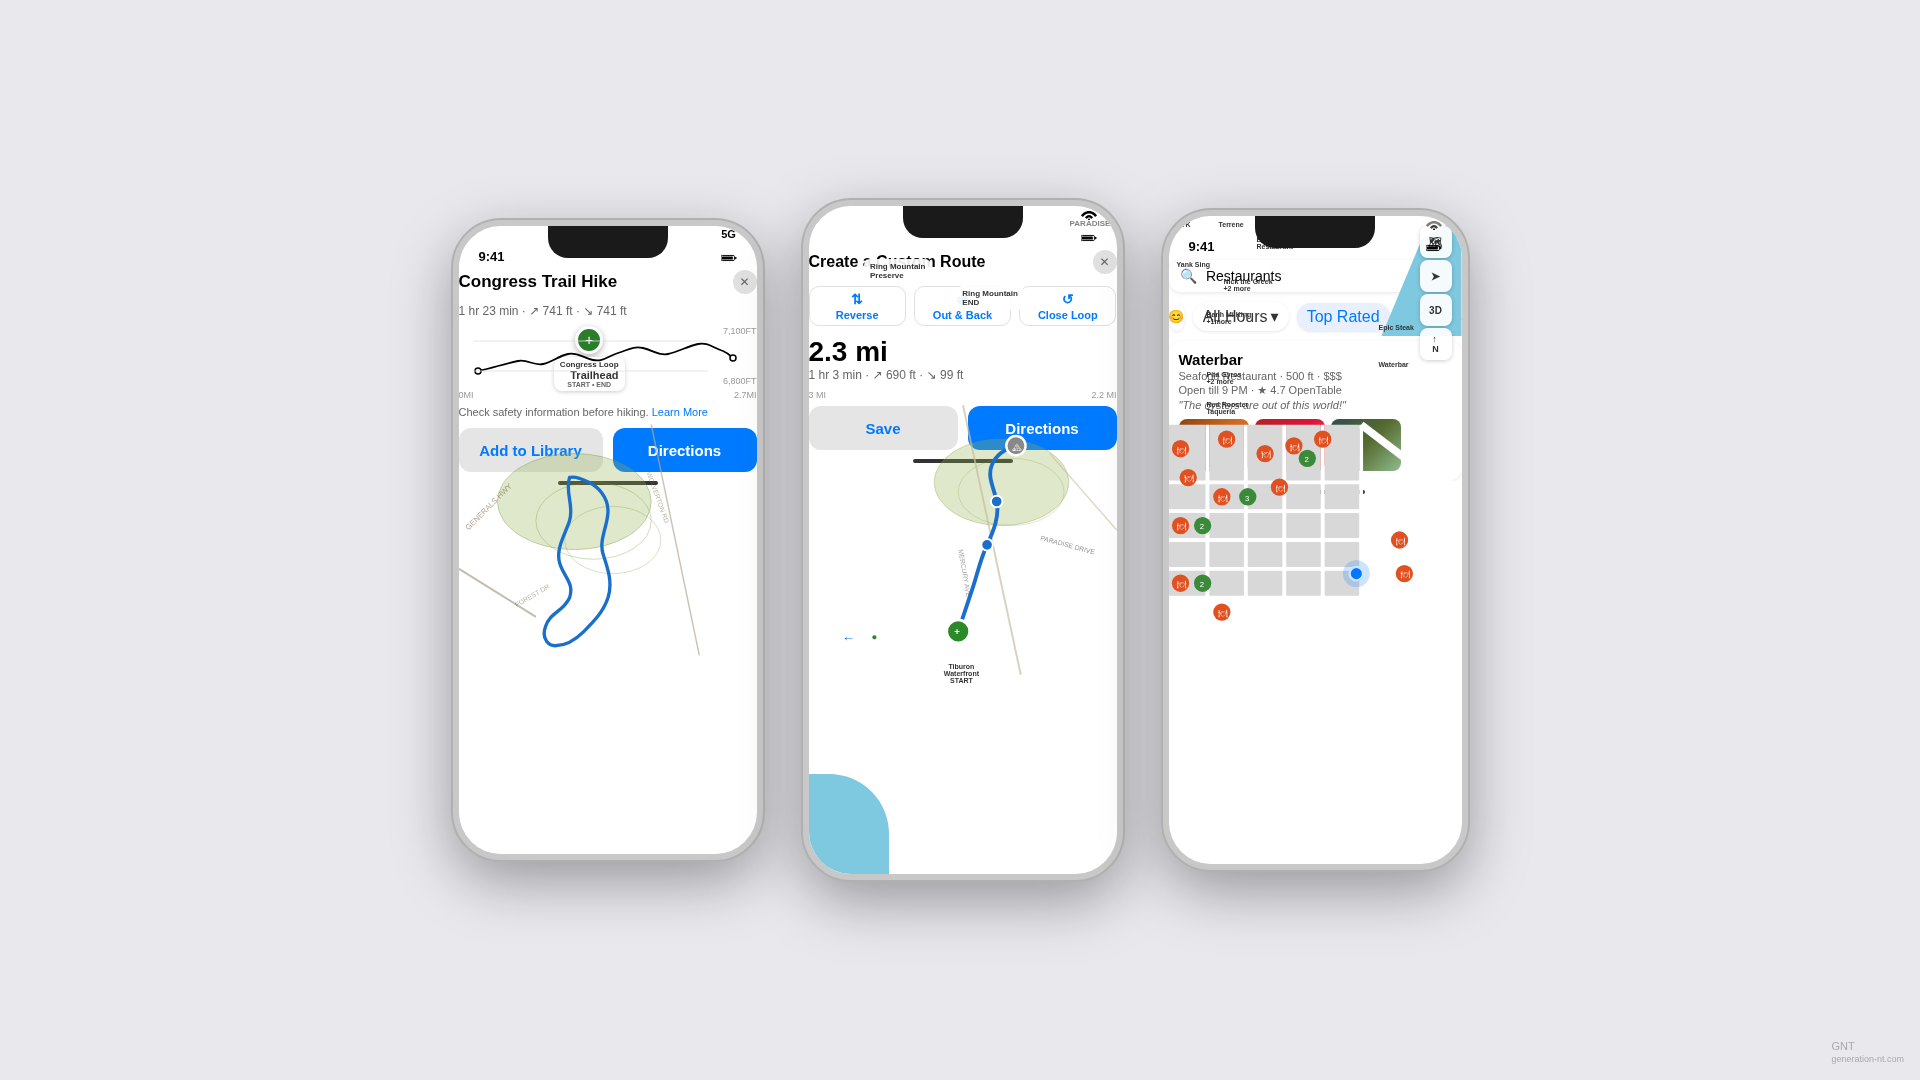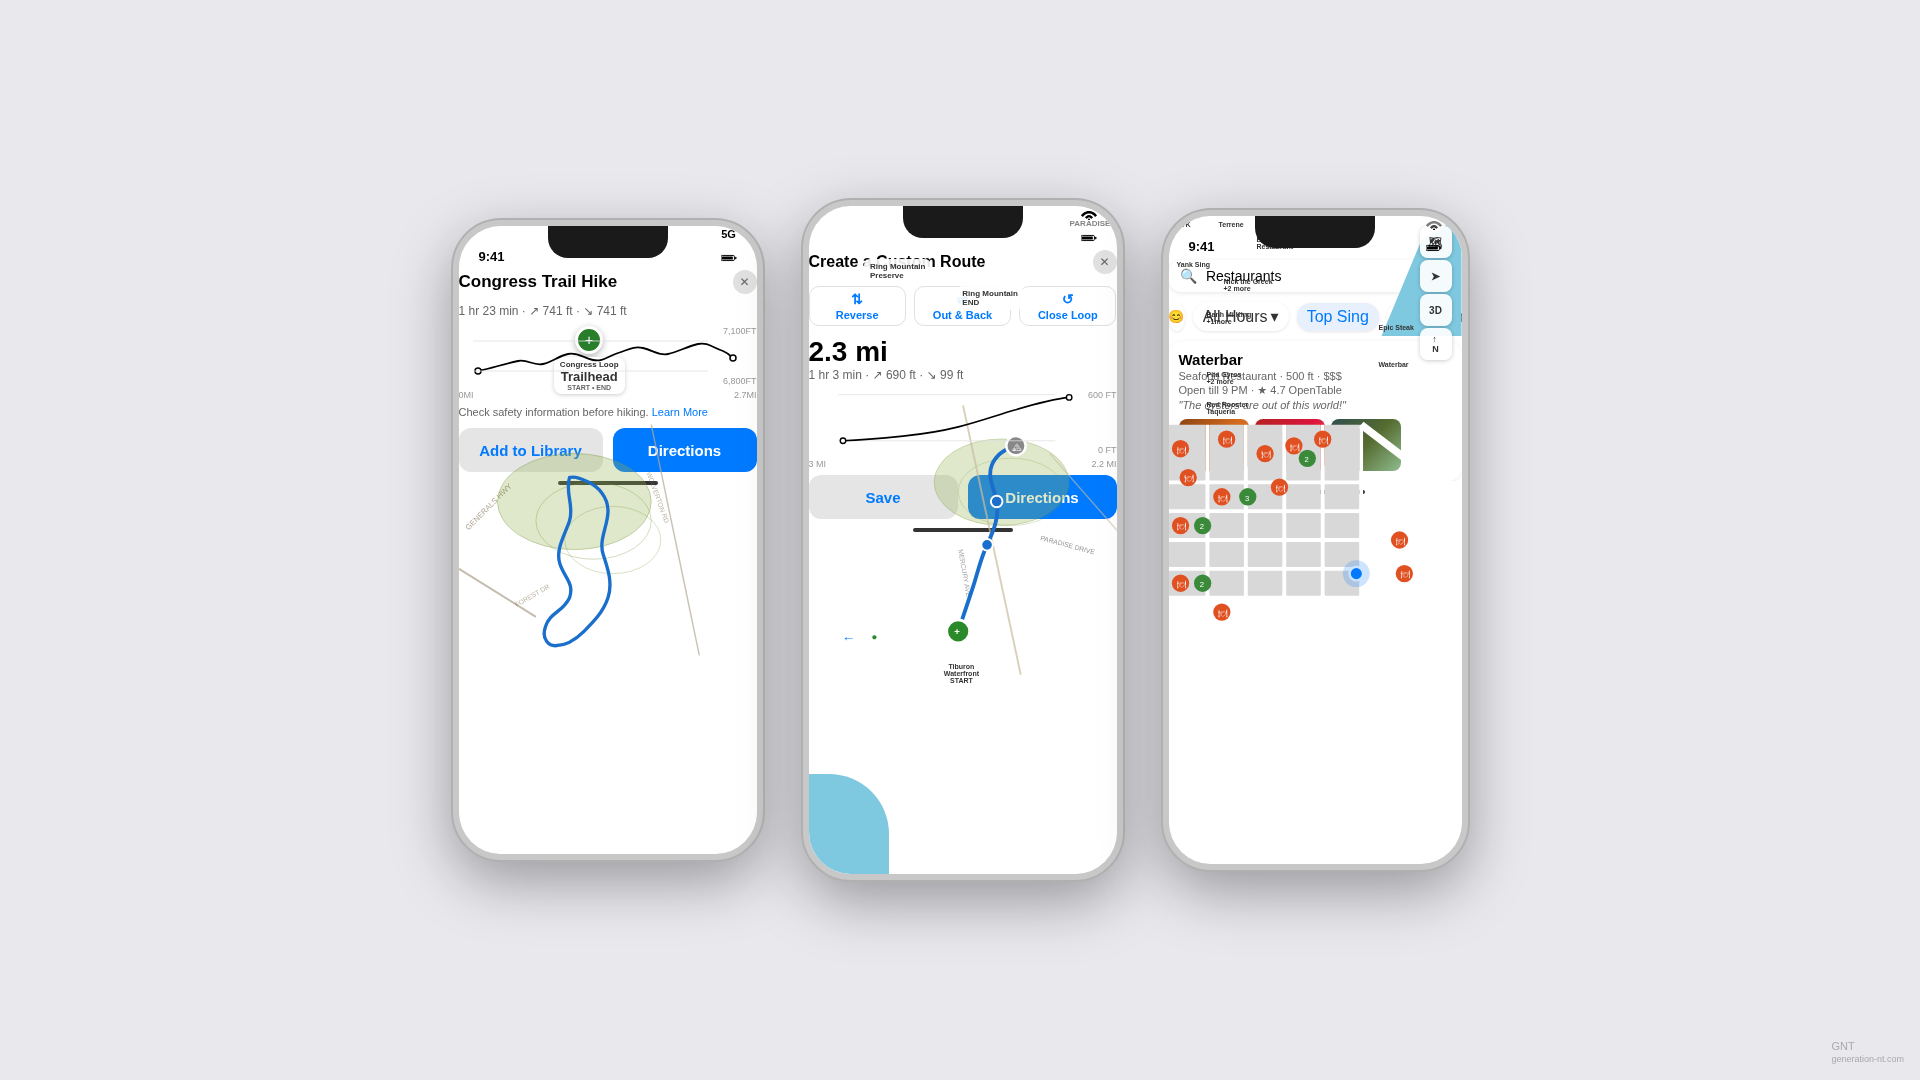--- a/index.html
+++ b/index.html
@@ -421,21 +421,21 @@
           <line x1="200" y1="0" x2="250" y2="240" stroke="rgba(180,170,150,0.7)" stroke-width="1.5"></line>
           <text x="10" y="110" font-size="8" fill="rgba(120,100,70,0.6)" transform="rotate(-45 10 110)">GENERALS HWY</text>
           <text x="195" y="50" font-size="7" fill="rgba(120,100,70,0.5)" transform="rotate(70 195 50)">WOLVERTON RD</text>
           <text x="60" y="190" font-size="7" fill="rgba(120,100,70,0.5)" transform="rotate(-30 60 190)">FOREST DR</text>
         </svg>
 
         <div class="trailhead-pin" style="top:16%;left:32%;">
           <div class="trailhead-circle">+</div>
           <div class="trailhead-label">
             <div style="font-size:8px;font-weight:700;">Congress Loop</div>
-            <div style="font-size:13px;font-weight:700;">Trailhead</div>
+            <div style="font-size:11px;font-weight:700;text-align:right;">Trailhead</div>
             <div style="font-size:7px;color:#666;">START • END</div>
           </div>
         </div>
       </div>
 
       <div class="bottom-panel">
         <div class="panel-title-row">
           <span class="panel-title">Congress Trail Hike</span>
           <div class="close-btn">✕</div>
         </div>
@@ -550,33 +550,20 @@
             <span>Out &amp; Back</span>
           </div>
           <div class="route-option-btn">
             <span class="route-option-icon">↺</span>
             <span>Close Loop</span>
           </div>
         </div>
         <div class="distance-main">2.3 mi</div>
         <div class="distance-sub">1 hr 3 min · ↗ 690 ft · ↘ 99 ft</div>
 
-        <div class="elevation-chart" style="height:65px;">
-          <svg class="chart-svg" viewBox="0 0 270 65" xmlns="http://www.w3.org/2000/svg">
-            <line x1="0" y1="5" x2="235" y2="5" stroke="#e0e0e0" stroke-width="0.8"></line>
-            <line x1="0" y1="55" x2="235" y2="55" stroke="#e0e0e0" stroke-width="0.8"></line>
-            <path d="M 5 55 C 30 54, 50 52, 70 50 C 90 48, 110 45, 130 40 C 150 35, 170 28, 190 22 C 210 16, 230 10, 250 8" fill="none" stroke="#000" stroke-width="1.8" stroke-linecap="round"></path>
-            <circle cx="5" cy="55" r="3" fill="#fff" stroke="#000" stroke-width="1.5"></circle>
-            <circle cx="250" cy="8" r="3" fill="#fff" stroke="#000" stroke-width="1.5"></circle>
-          </svg>
-          <div class="elev-labels-right">
-            <span>600 FT</span>
-            <span>0 FT</span>
-          </div>
-        </div>
         <div class="elev-labels-bottom">
           <span>3 MI</span>
           <span>2.2 MI</span>
         </div>
         <div class="btn-row">
           <div class="btn-secondary">Save</div>
           <div class="btn-primary">Directions</div>
         </div>
       </div>
 
@@ -741,21 +728,21 @@
           <span class="search-clear">✕</span>
         </div>
 
         <div class="filter-row">
           <div class="filter-icon-btn">😊</div>
           <div class="filter-btn">
             <span>All Hours</span>
             <span>▾</span>
           </div>
           <div class="filter-btn" style="background:#e8f0fe;color:#007AFF;">
-            <span>Top Sing</span>
+            <span>Top Rated</span>
           </div>
           <div class="filter-btn">
             <span>All Cuisines</span>
             <span>▾</span>
           </div>
         </div>
 
         <div class="restaurant-card">
           <div class="restaurant-name">Waterbar</div>
           <div class="restaurant-meta">Seafood Restaurant · 500 ft · $$$</div>

